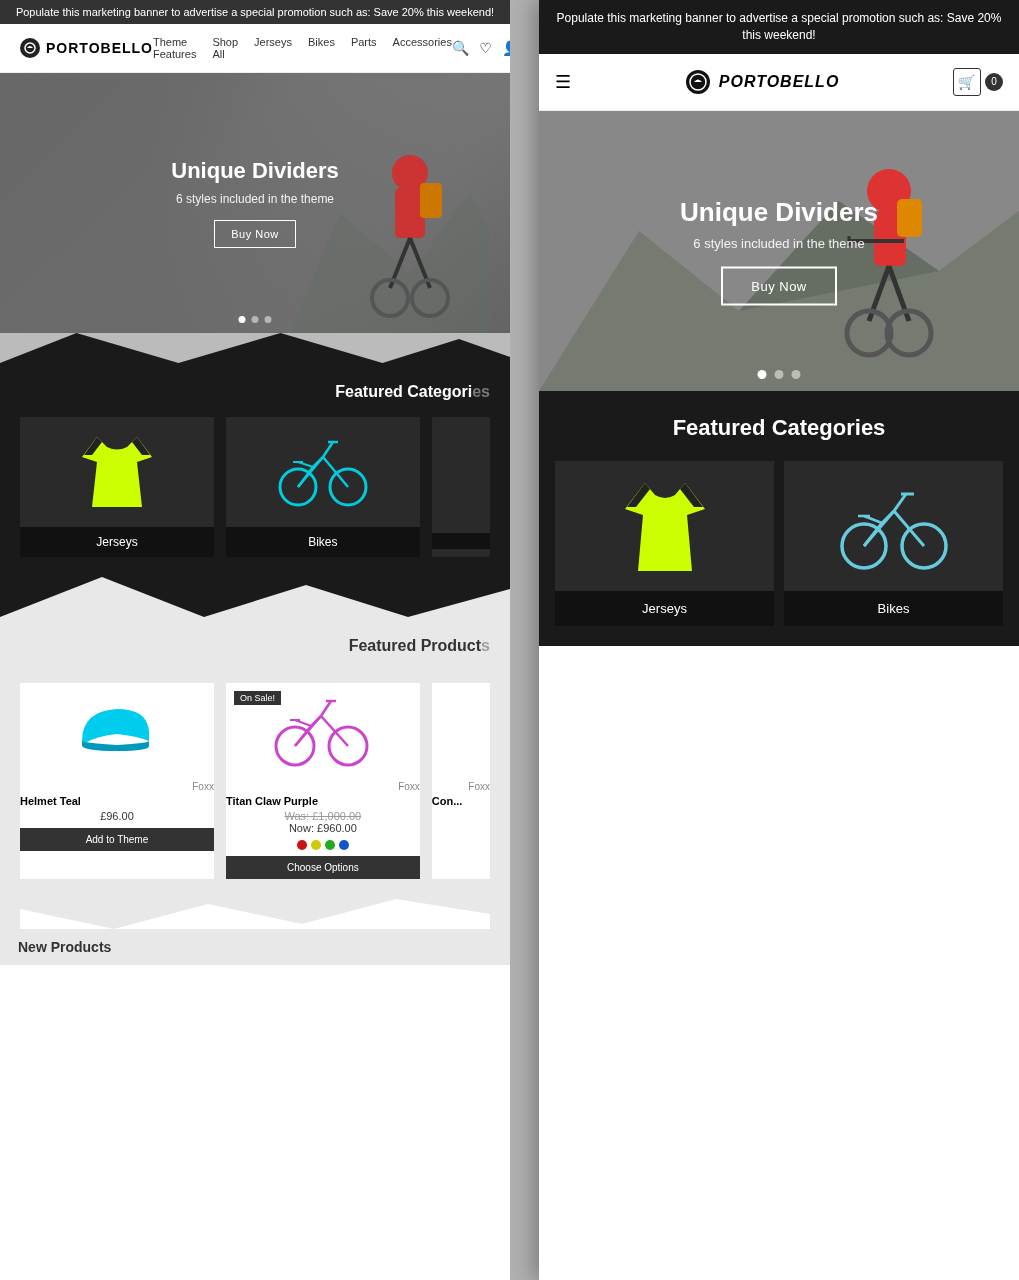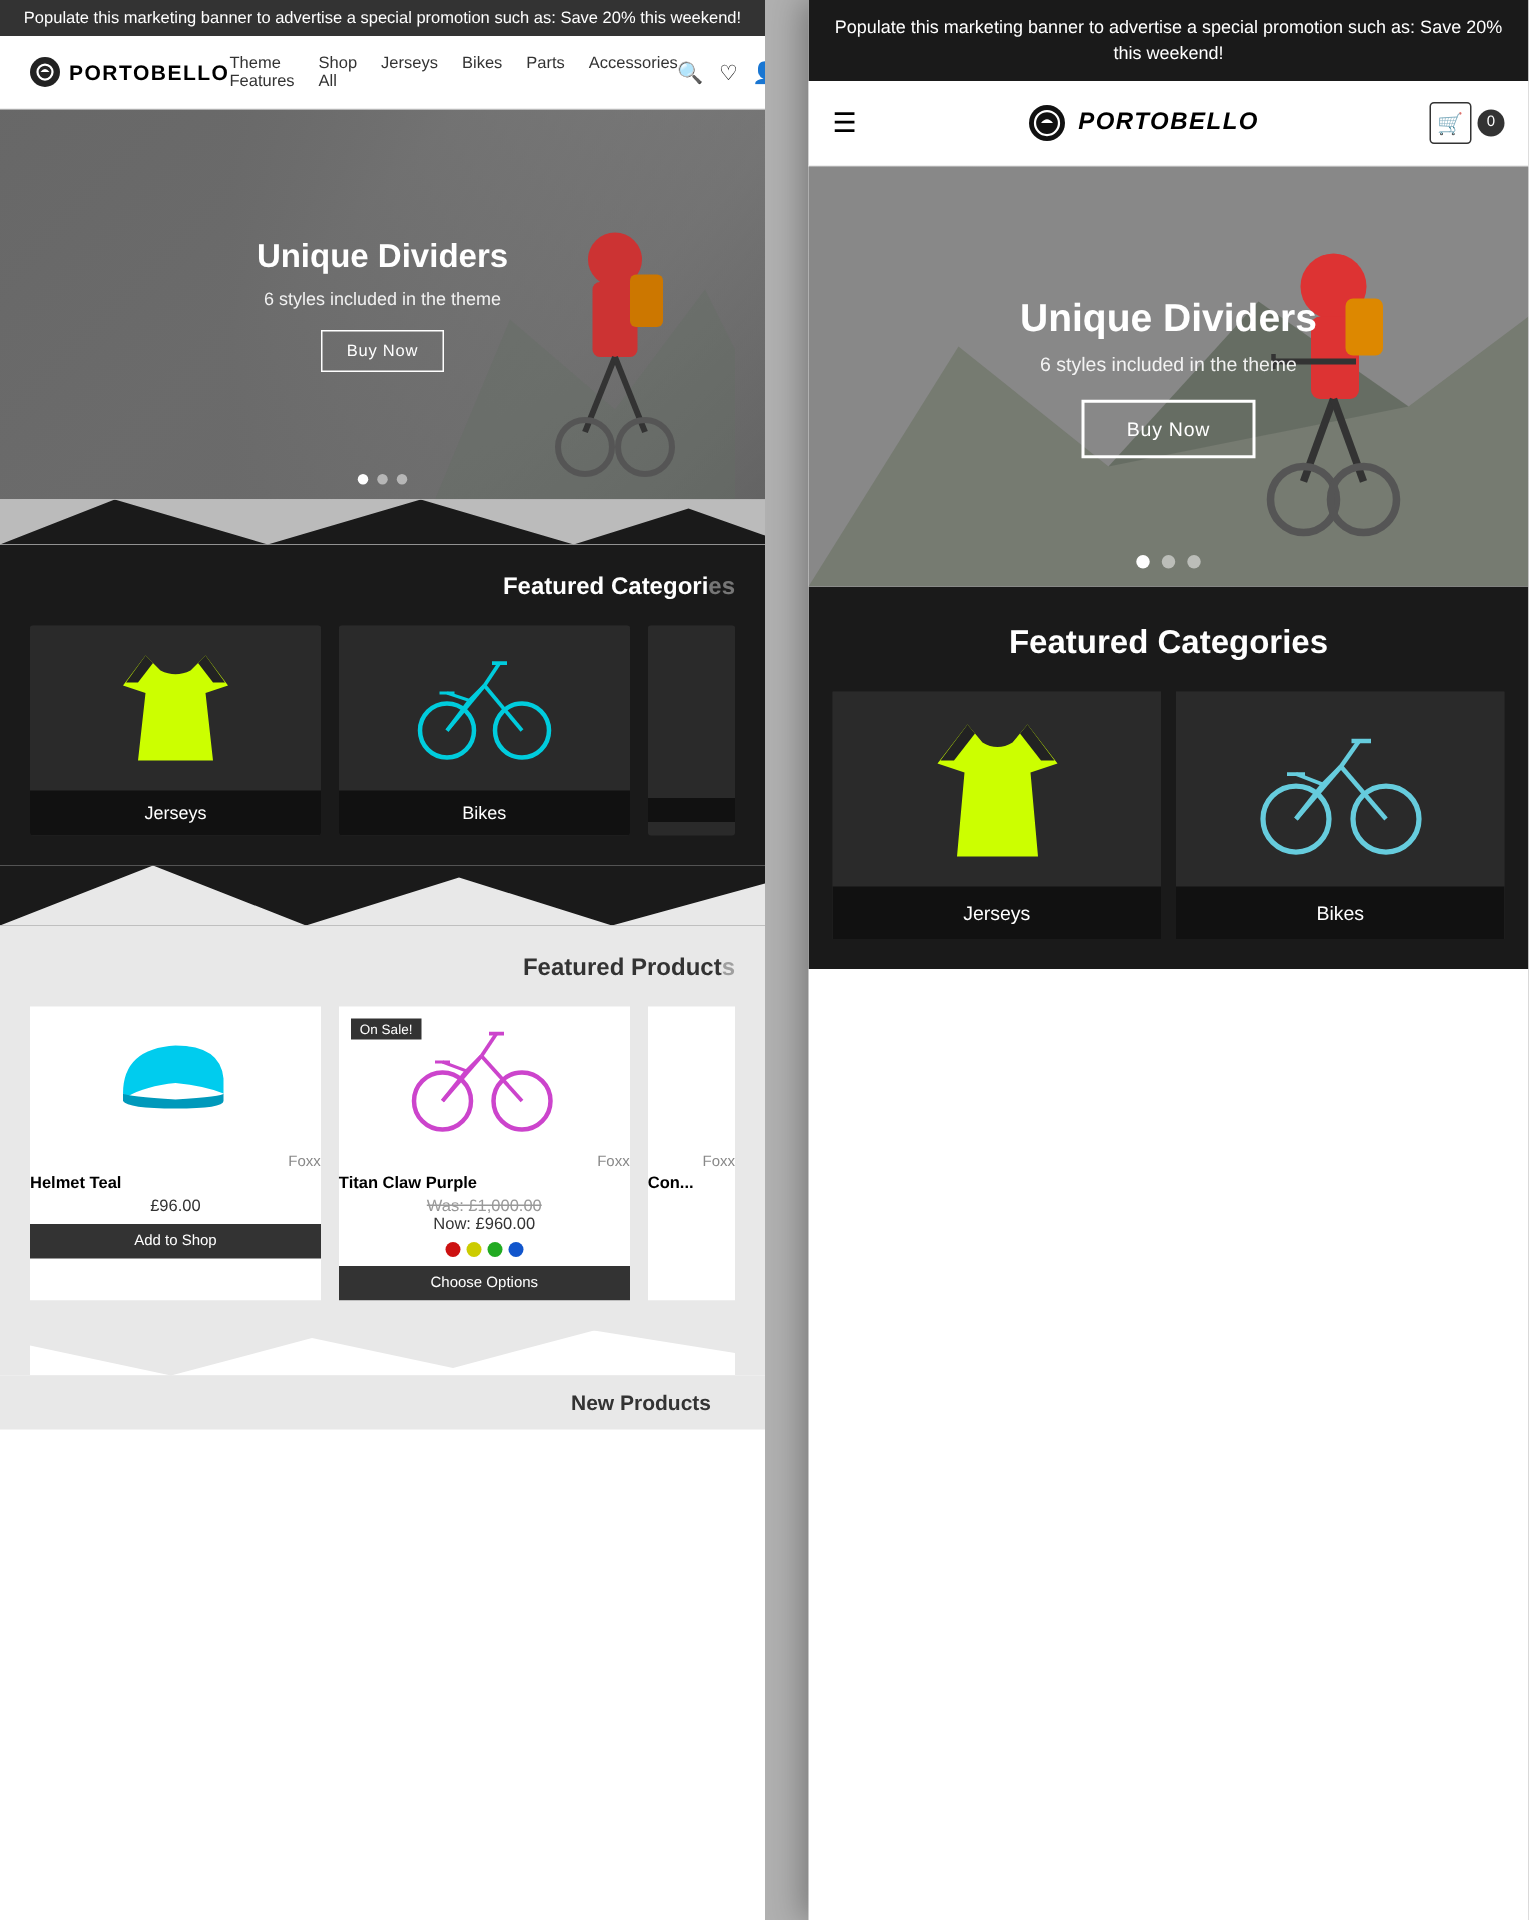--- a/index.html
+++ b/index.html
@@ -256,21 +256,21 @@
       height: 40px;
       background: #e8e8e8;
       clip-path: polygon(0 100%, 20% 0%, 40% 100%, 60% 20%, 80% 100%, 100% 30%, 100% 100%);
     }
 
     .light-section-title {
       color: #333;
       text-align: right;
       font-size: 16px;
       font-weight: bold;
-      margin-bottom: 16px;
+      margin-bottom: 28px;
     }
 
     .products-grid {
       display: flex;
       gap: 12px;
     }
 
     .product-card {
       flex: 1;
       background: #fff;
@@ -370,22 +370,22 @@
       bottom: 0;
       left: 0;
       right: 0;
       height: 50px;
       background: #fff;
       clip-path: polygon(0 100%, 0 60%, 20% 100%, 40% 50%, 60% 90%, 80% 40%, 100% 70%, 100% 100%);
     }
 
     .new-products-bar {
       background: #e8e8e8;
-      padding: 10px 36px;
-      text-align: right;
+      padding: 10px 18px;
+      text-align: left;
       font-size: 14px;
       font-weight: bold;
       color: #333;
     }
 
     
     .mobile-promo-bar {
       background: #1a1a1a;
       color: #fff;
       text-align: center;
@@ -688,21 +688,21 @@
         <div class="product-img">
           <svg class="helmet-shape" viewBox="0 0 80 55">
             <path d="M5,40 Q5,10 40,8 Q70,8 72,30 L72,40 Q60,35 40,33 Q20,35 8,42 Z" fill="#00ccee"></path>
             <path d="M5,40 Q8,42 40,44 Q72,42 72,40 L72,45 Q72,50 40,50 Q8,50 5,45 Z" fill="#0099bb"></path>
             <path d="M30,8 Q35,5 50,8" stroke="#fff" stroke-width="1.5" fill="none" opacity="0.5"></path>
           </svg>
         </div>
         <div class="product-brand">Foxx</div>
         <div class="product-name">Helmet Teal</div>
         <div class="product-price">£96.00</div>
-        <button class="add-cart-btn">Add to Shop</button>
+        <button class="add-cart-btn">Add to Theme</button>
       </div>
 
       <div class="product-card">
         <div class="product-badge">On Sale!</div>
         <div class="product-img">
           <svg viewBox="0 0 100 80" width="100" height="80">
             <circle cx="22" cy="58" r="19" fill="none" stroke="#cc44cc" stroke-width="3"></circle>
             <circle cx="75" cy="58" r="19" fill="none" stroke="#cc44cc" stroke-width="3"></circle>
             <line x1="22" y1="58" x2="48" y2="28" stroke="#cc44cc" stroke-width="2.5"></line>
             <line x1="48" y1="28" x2="75" y2="58" stroke="#cc44cc" stroke-width="2.5"></line>

